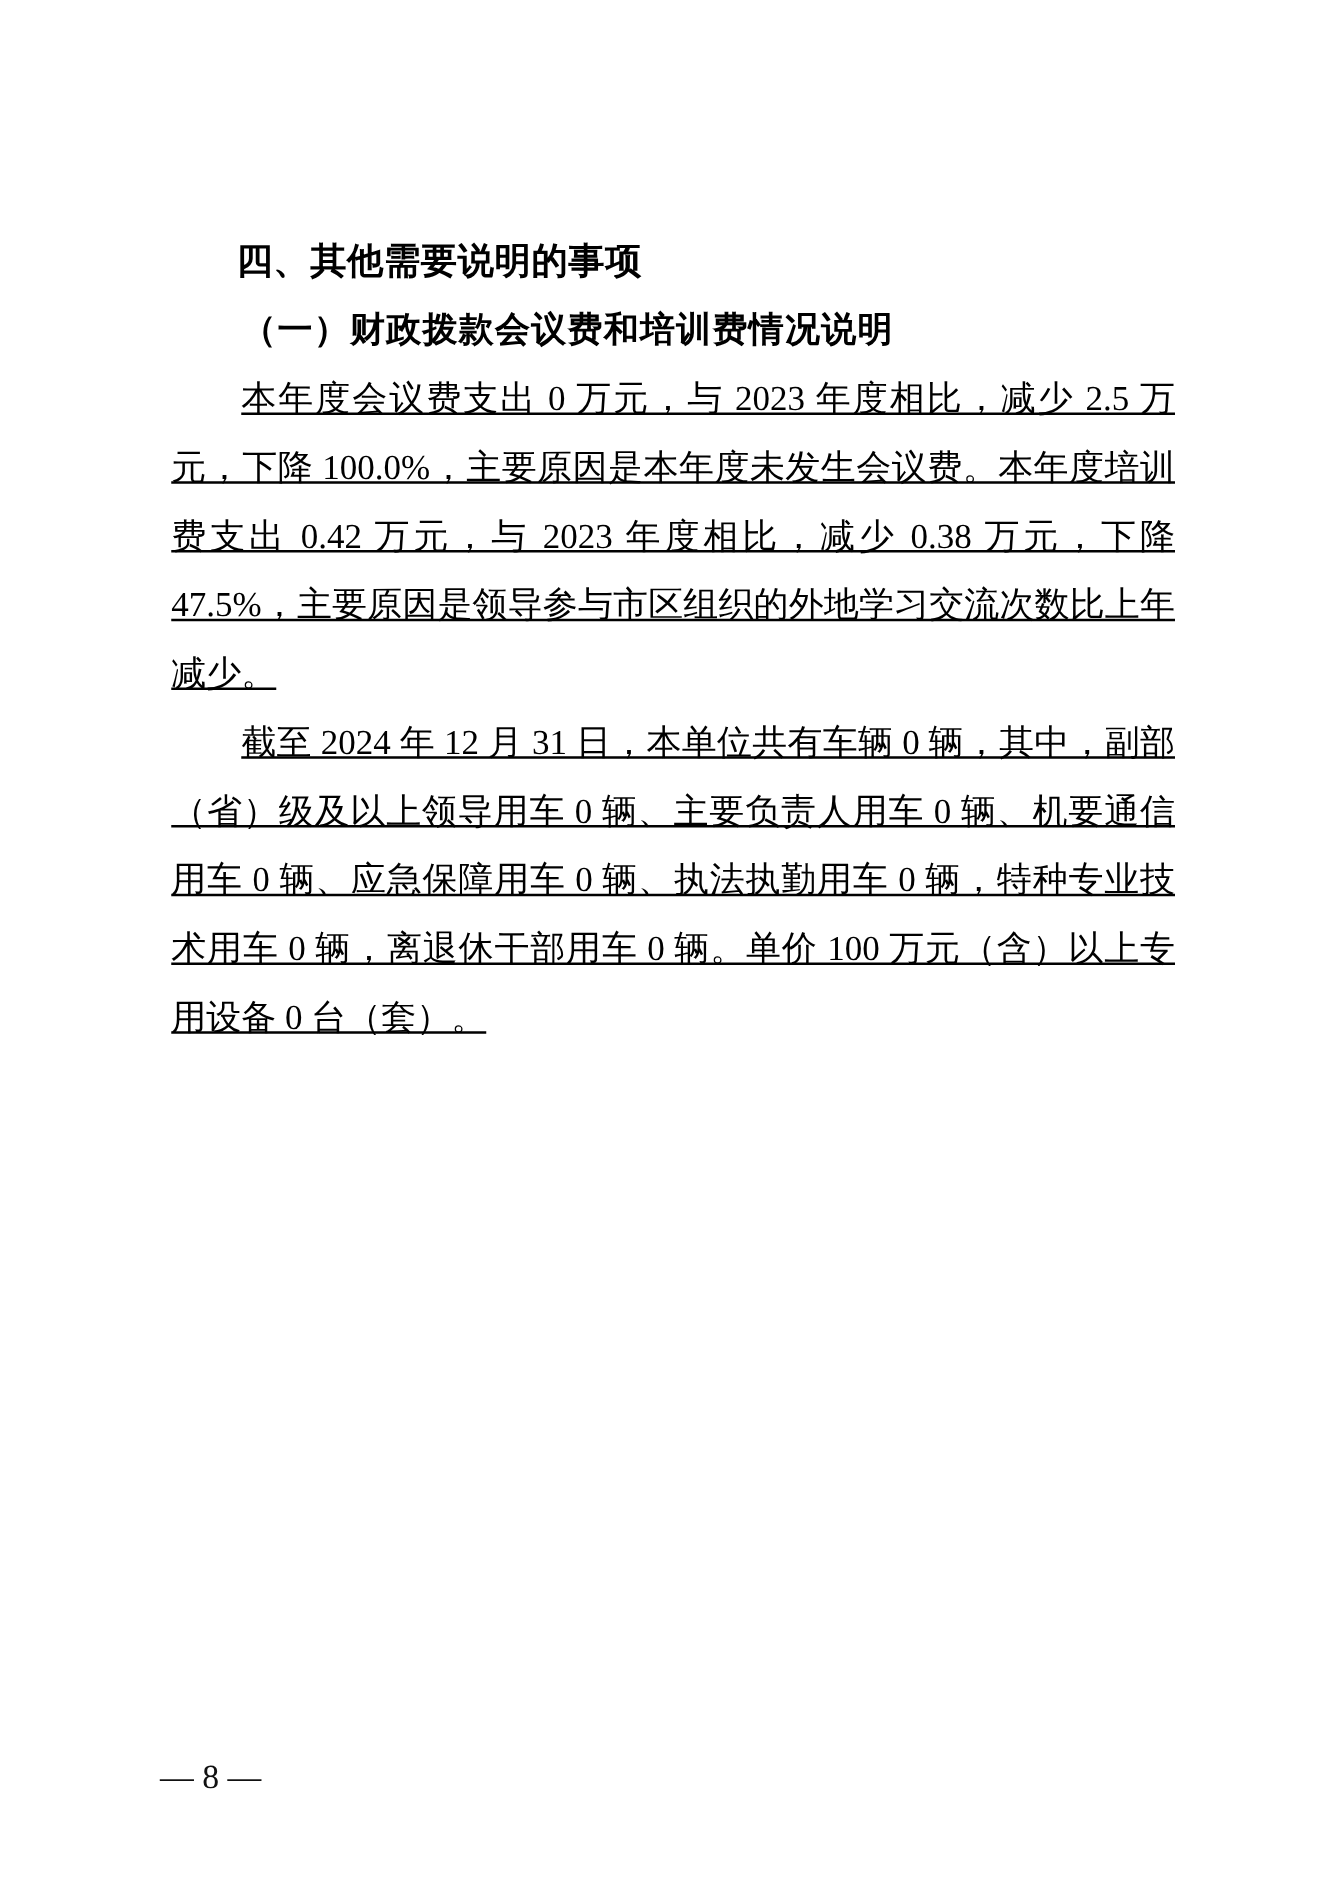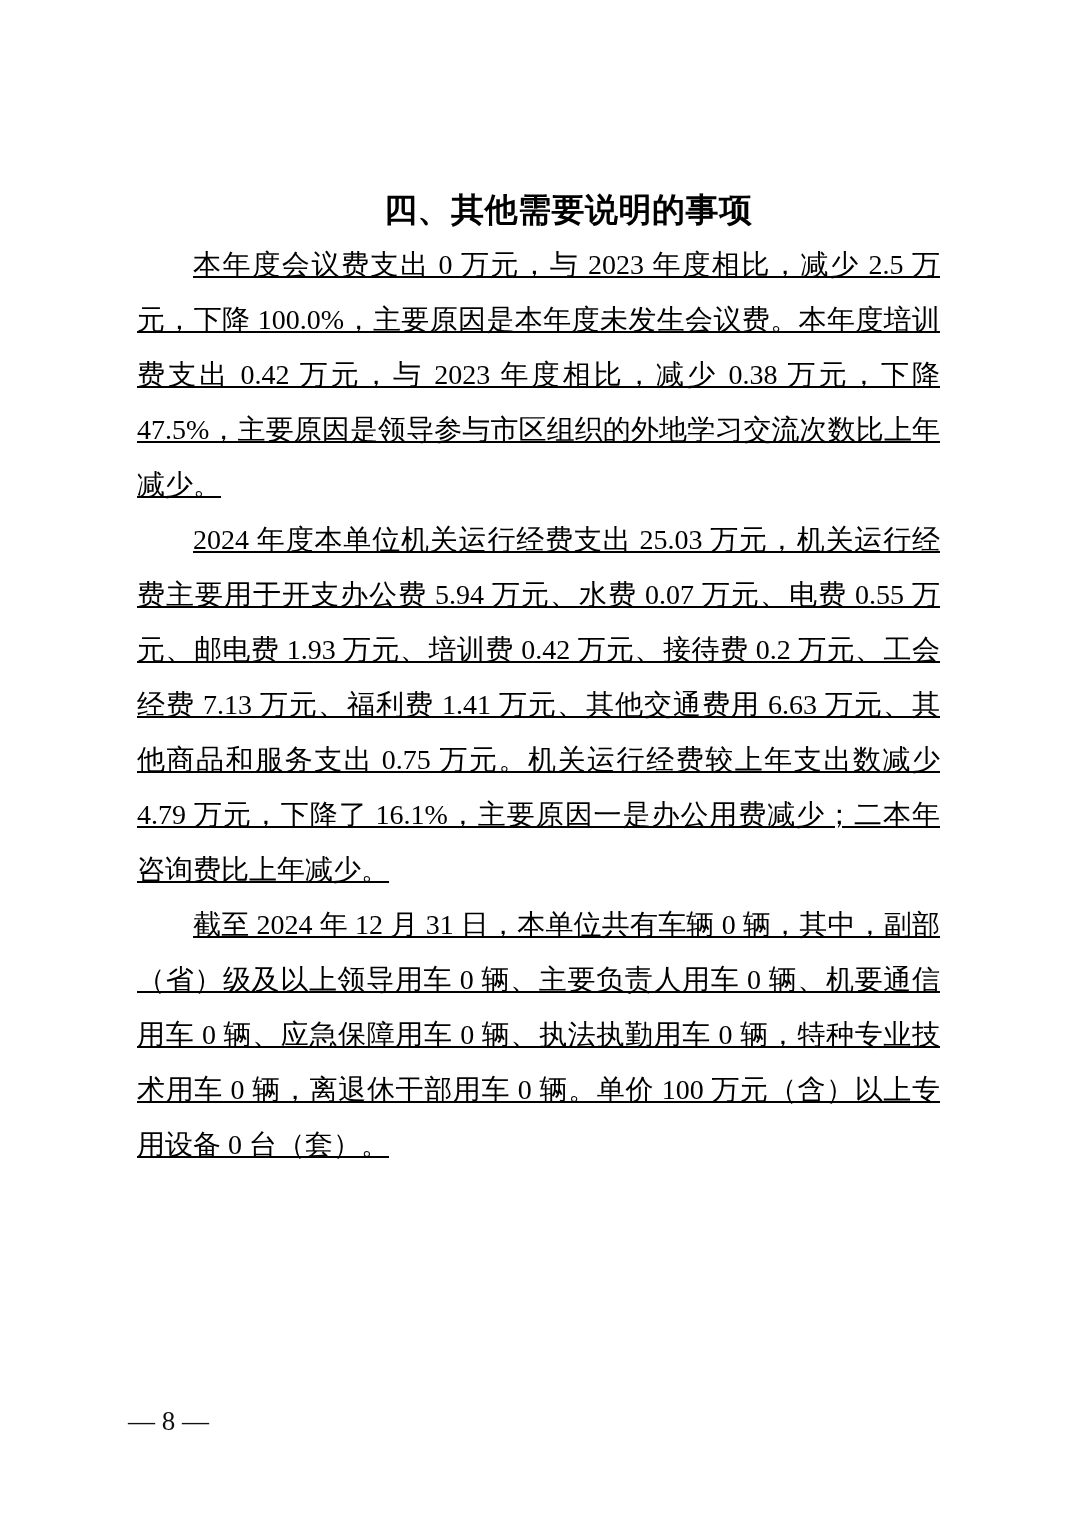--- a/index.html
+++ b/index.html
@@ -21,24 +21,23 @@
     left: 137px;
     top: 182px;
     width: 803px;
     font-size: 28px;
     line-height: 55px;
   }
   .section-heading {
     margin: 0;
     font-family: "Liberation Sans", "DejaVu Sans", sans-serif;
     font-weight: 700;
-    font-size: 33px;
+    font-size: 29px;
     text-indent: 1.8em;
     letter-spacing: 0.5px;
-    text-align: center;
   }
   .sub-heading {
     margin: 0;
     font-weight: 700;
     font-size: 28px;
     text-indent: 2em;
     letter-spacing: 1px;
   }
   .body-para {
     margin: 0;
@@ -57,23 +56,23 @@
   }
 </style>
 </head>
 <body>
 
 <div class="page">
   <div class="content">
 
     <h1 class="section-heading">四、其他需要说明的事项</h1>
 
+    <h2 class="sub-heading">（一）财政拨款会议费和培训费情况说明</h2>
     <p class="body-para">本年度会议费支出 0 万元，与 2023 年度相比，减少 2.5 万元，下降 100.0%，主要原因是本年度未发生会议费。本年度培训费支出 0.42 万元，与 2023 年度相比，减少 0.38 万元，下降 47.5%，主要原因是领导参与市区组织的外地学习交流次数比上年减少。</p>
 
-    <p class="body-para">2024 年度本单位机关运行经费支出 25.03 万元，机关运行经费主要用于开支办公费 5.94 万元、水费 0.07 万元、电费 0.55 万元、邮电费 1.93 万元、培训费 0.42 万元、接待费 0.2 万元、工会经费 7.13 万元、福利费 1.41 万元、其他交通费用 6.63 万元、其他商品和服务支出 0.75 万元。机关运行经费较上年支出数减少 4.79 万元，下降了 16.1%，主要原因一是办公用费减少；二本年咨询费比上年减少。</p>
 
     <p class="body-para">截至 2024 年 12 月 31 日，本单位共有车辆 0 辆，其中，副部（省）级及以上领导用车 0 辆、主要负责人用车 0 辆、机要通信用车 0 辆、应急保障用车 0 辆、执法执勤用车 0 辆，特种专业技术用车 0 辆，离退休干部用车 0 辆。单价 100 万元（含）以上专用设备 0 台（套）。</p>
 
 
   </div>
 
   <div class="page-footer">— 8 —</div>
 </div>
 
 </body></html>

